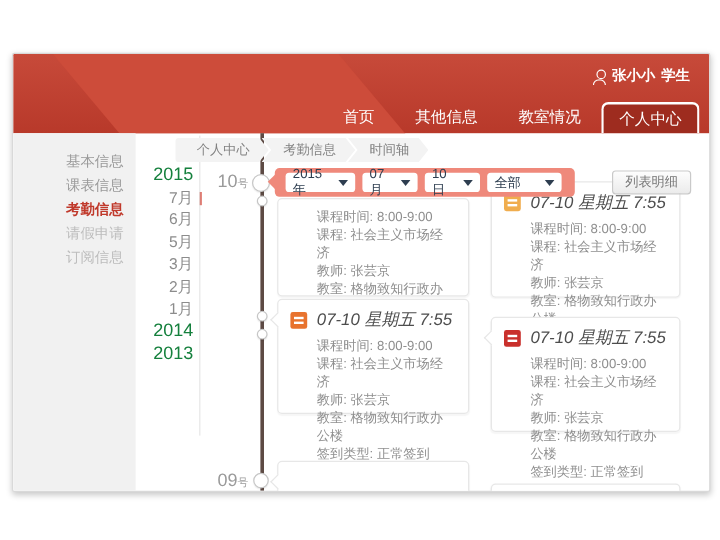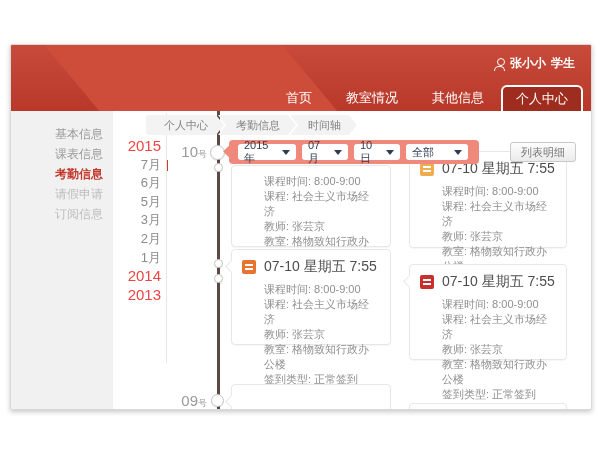--- a/index.html
+++ b/index.html
@@ -34,21 +34,21 @@
 
   
   .crumbs{position:absolute;left:135px;top:70px;display:flex;z-index:6;}
   .crumb{height:20px;line-height:20px;padding:0 16px 0 18px;font-size:11px;color:#828282;background:#f3f3f3;
          clip-path:polygon(0 0,calc(100% - 8px) 0,100% 50%,calc(100% - 8px) 100%,0 100%,8px 50%);margin-left:-6px;cursor:pointer;}
   .crumb.first{clip-path:polygon(0 0,calc(100% - 8px) 0,100% 50%,calc(100% - 8px) 100%,0 100%);margin-left:0;border-radius:3px 0 0 3px;}
 
   
   .months{position:absolute;top:92px;right:430px;text-align:right;color:#8c8c8c;}
   .m-row{line-height:18.6px;font-size:13px;position:relative;cursor:pointer;}
-  .m-row.year{font-size:15px;color:#ef4444;}
+  .m-row.year{font-size:15px;color:#15803d;}
   .tick{position:absolute;right:-7px;top:4px;width:2px;height:11px;background:#d33a2c;}
   .rail-divider{position:absolute;left:155px;top:68px;width:1px;height:250px;background:#e6e6e6;}
 
   
   .tl-line{position:absolute;left:206px;top:66px;width:2.5px;height:298px;background:#5d4a44;z-index:2;}
   .node{position:absolute;background:#fff;border:1px solid #c6c6c6;border-radius:50%;z-index:4;box-shadow:0 1px 1px rgba(0,0,0,.08);}
   .day-marker{position:absolute;color:#9a9a9a;z-index:3;}
   .day-num{font-size:15px;}
   .day-suffix{font-size:9px;}
 
@@ -59,21 +59,21 @@
   .select{background:#fff;border-radius:3px;height:16px;display:flex;align-items:center;justify-content:space-between;
           padding:0 6px;font-size:11px;color:#2e3e50;cursor:pointer;}
   .caret{width:0;height:0;border-left:4px solid transparent;border-right:4px solid transparent;border-top:5px solid #2e3e50;margin-left:6px;}
   .s1{width:46px;}.s2{width:34px;}.s3{width:34px;justify-content:center;}.s4{width:50px;}
   .detail-btn{position:absolute;left:499px;top:97px;width:64px;height:18px;line-height:18px;text-align:center;
               font-size:11px;color:#777;background:linear-gradient(#fdfdfd,#ebebeb);border:1px solid #c9c9c9;border-radius:3px;z-index:7;cursor:pointer;}
 
   
   .card{position:absolute;background:#fff;border:1px solid #e7e7e7;border-radius:4px;box-shadow:0 1px 1px rgba(0,0,0,.04);z-index:1;box-sizing:border-box;}
   .notch{position:absolute;left:-5px;width:8px;height:8px;background:#fff;border-left:1px solid #e7e7e7;border-bottom:1px solid #e7e7e7;transform:rotate(45deg);}
-  .card-head{display:flex;align-items:center;gap:8px;padding:8px 10px 4px 10px;font-size:14px;color:#4d4d4d;}
+  .card-head{display:flex;align-items:center;gap:8px;padding:8px 10px 4px 10px;font-size:14px;color:#4d4d4d;font-style:italic;}
   .cal{width:14px;height:14px;border-radius:2px;position:relative;flex:0 0 auto;}
   .cal::after{content:'';position:absolute;left:3px;right:3px;top:4px;height:2px;background:#fff;box-shadow:0 4px 0 #fff;}
   .cal.amber{background:#f0ad4e;}.cal.orange{background:#e8732e;}.cal.red{background:#c9302c;}.cal.green{background:#57bf8f;}
   .card-body{padding:2px 10px 8px 32px;}
   .card-body.noheader{padding-top:8px;}
   .line{font-size:11px;color:#8f8f8f;line-height:15px;}
 
   .c-l1{left:220px;top:120px;width:160px;height:82px;}
   .c-r1{left:398px;top:106px;width:158px;height:97px;}
   .c-l2{left:220px;top:204px;width:160px;height:96px;}
@@ -89,22 +89,22 @@
 
     <div class="hdr">
       <div class="hdr-band"></div>
       <div class="userbox">
         <span class="person"></span>
         <span>张小小</span>
         <span>学生</span>
       </div>
       <div class="nav">
         <div class="nav-item">首页</div>
+        <div class="nav-item">其他信息</div>
         <div class="nav-item">教室情况</div>
-        <div class="nav-item">其他信息</div>
         <div class="nav-tab">个人中心</div>
       </div>
     </div>
 
     <div class="sidebar">
       <div class="side-wrap">
         <div class="side-item">基本信息</div>
         <div class="side-item">课表信息</div>
         <div class="side-item active">考勤信息</div>
         <div class="side-item dim">请假申请</div>

